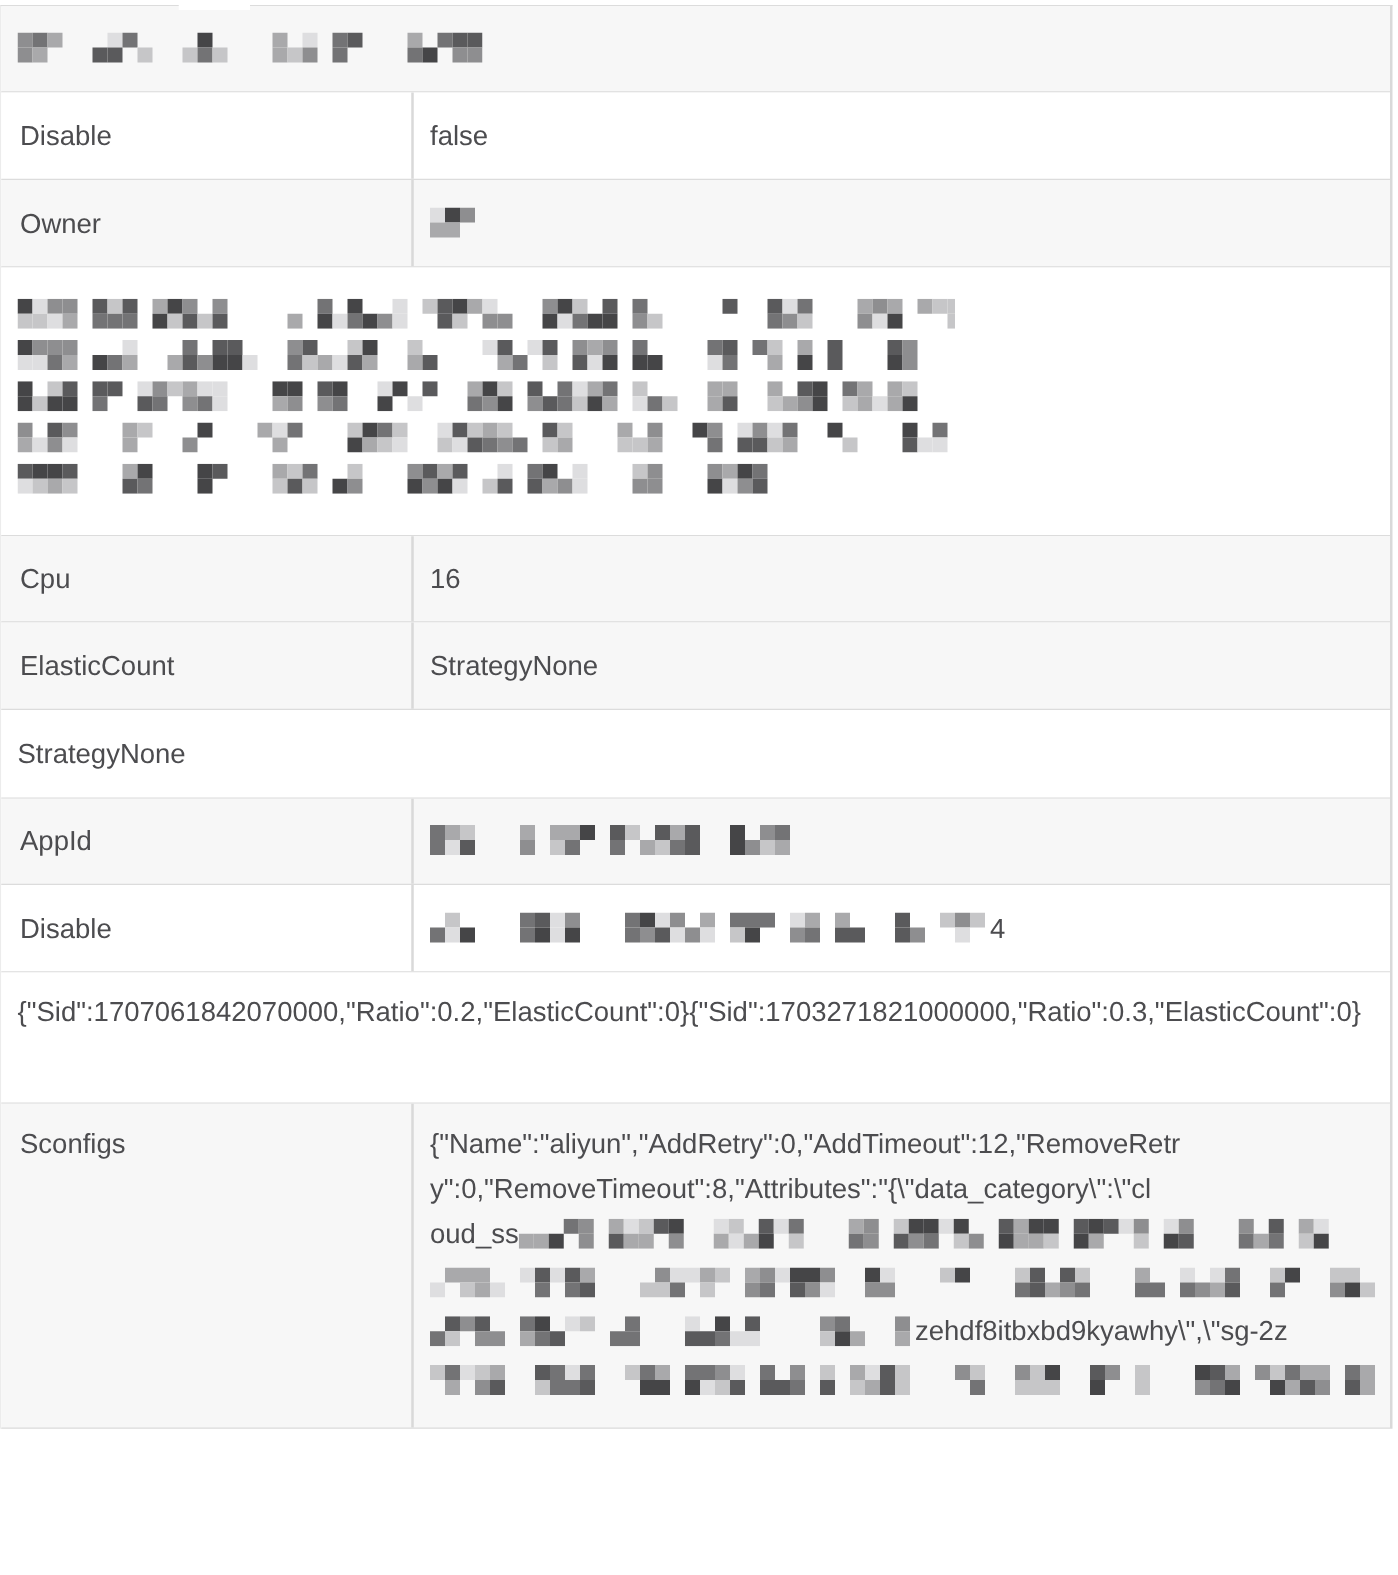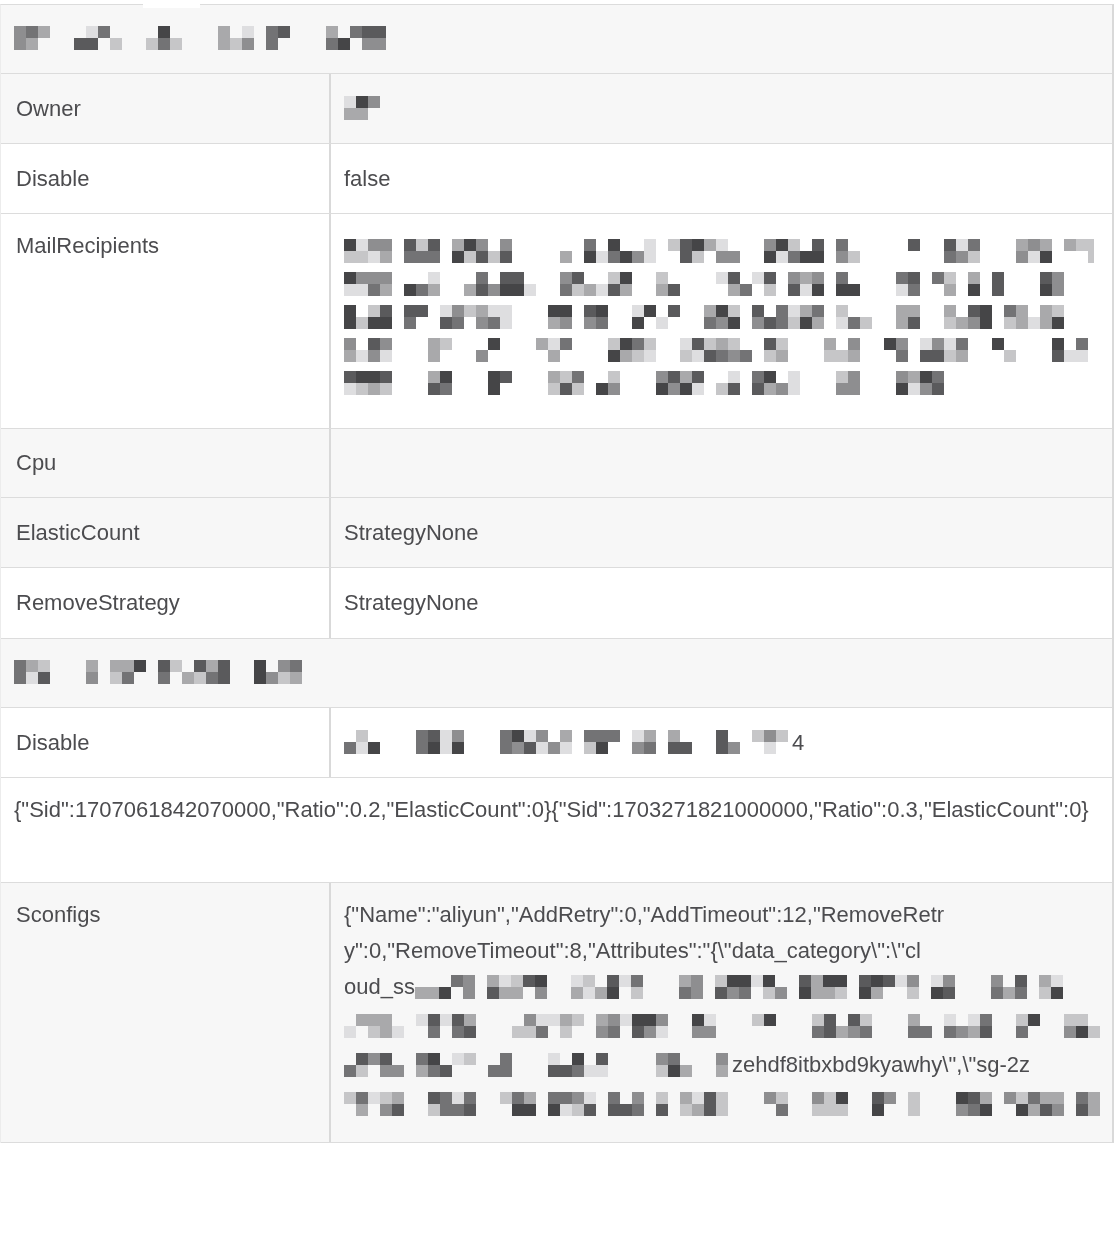--- a/index.html
+++ b/index.html
@@ -114,45 +114,44 @@
           <span></span>
           <span style="background: rgb(115, 115, 117);"></span>
           <span style="background: rgb(69, 69, 71);"></span>
           <span></span>
           <span style="background: rgb(142, 142, 144);"></span>
           <span style="background: rgb(142, 142, 144);"></span>
         </div>
     </div>
   </div>
 
+  <div class="row" style="height:70px">
+    <div class="cell label">Disable</div>
+    <div class="cell value">false</div>
+  </div>
+
   <div class="row alt" style="height:70px">
     <div class="cell label">Owner</div>
     <div class="cell value">
       <div class="px" style="width: 60px; height: 26px; display: grid; grid-template-columns: repeat(5, 12px); grid-auto-rows: 12px; overflow: hidden;">
           <span style="background: rgb(222, 222, 224);"></span>
           <span style="background: rgb(69, 69, 71);"></span>
           <span style="background: rgb(142, 142, 144);"></span>
           <span></span>
           <span></span>
           <span style="background: rgb(169, 169, 171);"></span>
           <span style="background: rgb(169, 169, 171);"></span>
           <span></span>
           <span></span>
           <span></span>
         </div>
     </div>
   </div>
 
-  <div class="row" style="height:70px">
-    <div class="cell label">Disable</div>
-    <div class="cell value">false</div>
-  </div>
-
   <div class="row tall mail" style="height:215px">
-    <div class="cell label">MailRecipients</div>
     <div class="cell value">
       <div class="pxline px" style="width: 750px; height: 24px; display: grid; grid-template-columns: repeat(63, 12px); grid-auto-rows: 12px; overflow: hidden;">
           <span style="background: rgb(69, 69, 71);"></span>
           <span style="background: rgb(222, 222, 224);"></span>
           <span style="background: rgb(142, 142, 144);"></span>
           <span style="background: rgb(142, 142, 144);"></span>
           <span></span>
           <span style="background: rgb(90, 90, 92);"></span>
           <span style="background: rgb(198, 198, 200);"></span>
           <span style="background: rgb(90, 90, 92);"></span>
@@ -759,34 +758,35 @@
           <span style="background: rgb(222, 222, 224);"></span>
           <span style="background: rgb(142, 142, 144);"></span>
           <span style="background: rgb(90, 90, 92);"></span>
           <span></span>
         </div>
     </div>
   </div>
 
   <div class="row alt" style="height:69px">
     <div class="cell label">Cpu</div>
+    <div class="cell value">16</div>
   </div>
 
 
   <div class="row alt" style="height:70px">
     <div class="cell label">ElasticCount</div>
     <div class="cell value">StrategyNone</div>
   </div>
 
   <div class="row" style="height:71px">
-    <div class="cell label">RemoveStrategy</div>
     <div class="cell value">StrategyNone</div>
   </div>
 
   <div class="row alt" style="height:69px">
+    <div class="cell label">AppId</div>
     <div class="cell value">
       <div class="px" style="width: 288px; height: 26px; display: grid; grid-template-columns: repeat(24, 12px); grid-auto-rows: 12px; overflow: hidden;">
           <span style="background: rgb(115, 115, 117);"></span>
           <span style="background: rgb(169, 169, 171);"></span>
           <span style="background: rgb(198, 198, 200);"></span>
           <span></span>
           <span></span>
           <span></span>
           <span style="background: rgb(169, 169, 171);"></span>
           <span></span>

